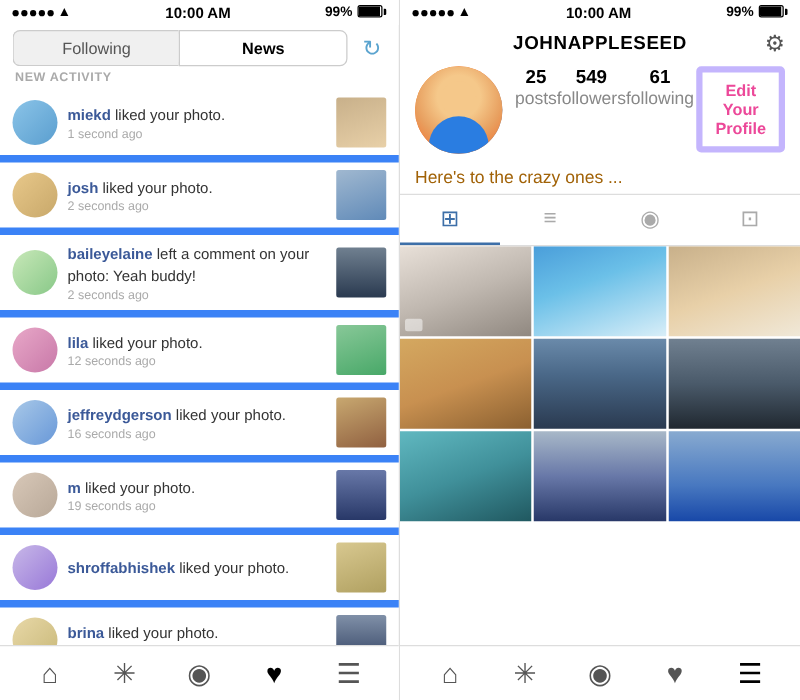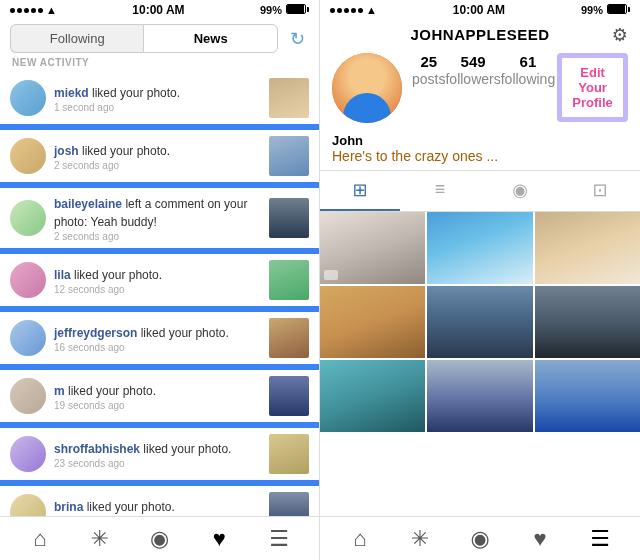--- a/index.html
+++ b/index.html
@@ -463,21 +463,20 @@
     <div class="activity-text">
       <span class="username">m</span><span class="action"> liked your photo.</span>
       <span class="activity-time">19 seconds ago</span>
     </div>
     <div class="thumb-placeholder thumb6"></div>
   </div>
       <div class="activity-item">
     <div class="activity-avatar av7"></div>
     <div class="activity-text">
       <span class="username">shroffabhishek</span><span class="action"> liked your photo.</span>
-      <span class="activity-time">23 seconds ago</span>
     </div>
     <div class="thumb-placeholder thumb7"></div>
   </div>
       <div class="activity-item">
     <div class="activity-avatar av8"></div>
     <div class="activity-text">
       <span class="username">brina</span><span class="action"> liked your photo.</span>
       <span class="activity-time">43 seconds ago</span>
     </div>
     <div class="thumb-placeholder thumb8"></div>
@@ -544,21 +543,20 @@
       <div class="stats-numbers" id="stats-numbers">
       <div class="stat-item"><span class="stat-num">25</span><span class="stat-label">posts</span></div>
           <div class="stat-item"><span class="stat-num">549</span><span class="stat-label">followers</span></div>
           <div class="stat-item"><span class="stat-num">61</span><span class="stat-label">following</span></div>
         </div>
       <button class="edit-profile-btn">Edit Your Profile</button>
     </div>
   </div>
 
   <div class="profile-bio">
-    <div class="bio-name">John</div>
     <div class="bio-text">Here's to the crazy ones ...</div>
   </div>
 
   <div class="view-tabs" id="view-tabs">
   <div class="view-tab active">⊞</div>
       <div class="view-tab">≡</div>
       <div class="view-tab">◉</div>
       <div class="view-tab">⊡</div>
     </div>
 

